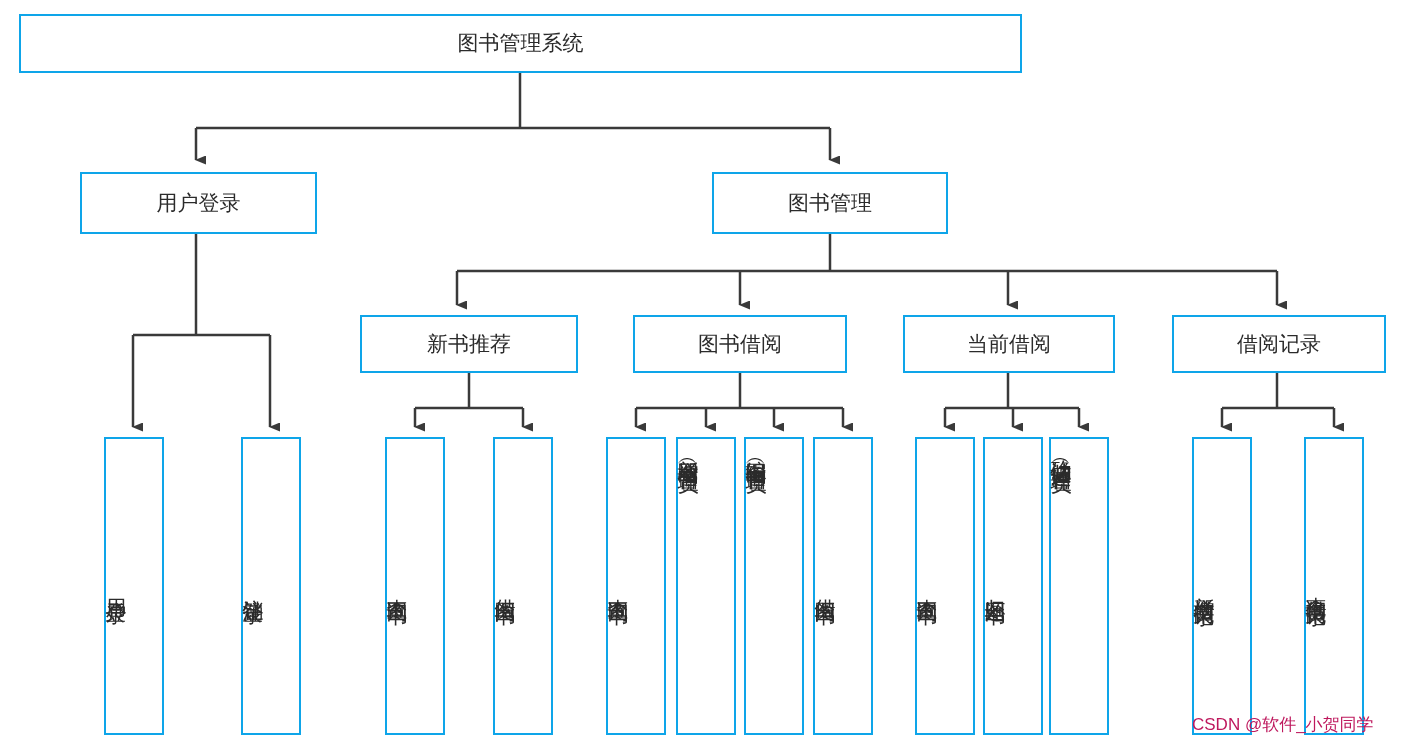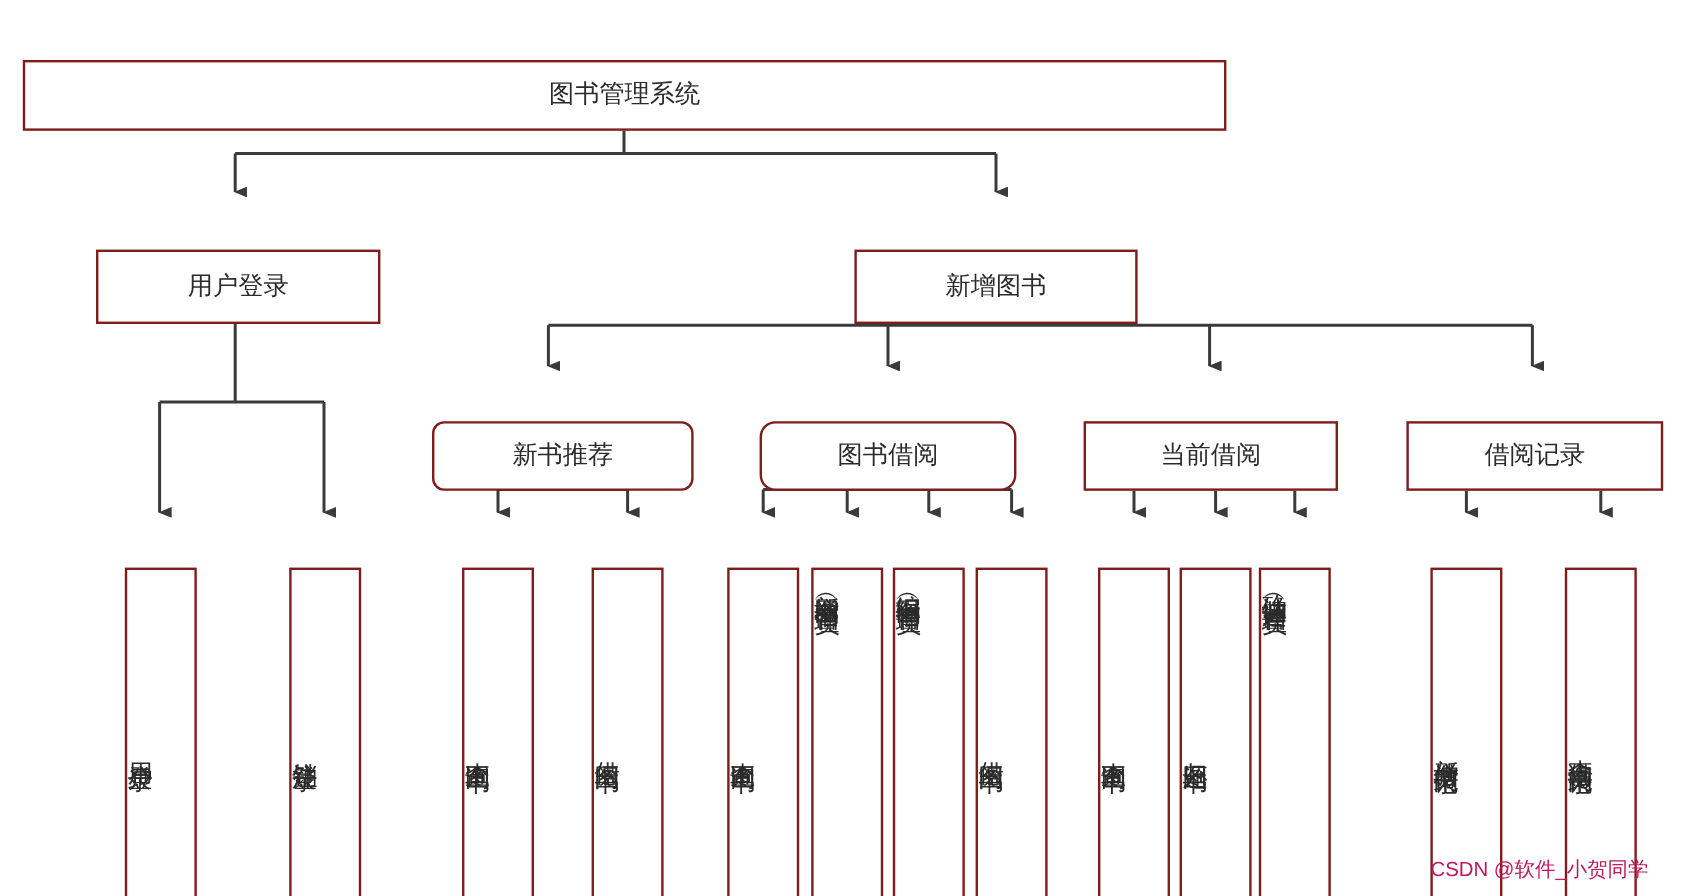--- a/index.html
+++ b/index.html
@@ -23,27 +23,26 @@
     left: 0;
     top: 0;
     width: 1405px;
     height: 747px;
     pointer-events: none;
   }
   .node {
     position: absolute;
     box-sizing: border-box;
     background: #ffffff;
-    border: 2px solid #7f1d1d;
+    border: 2px solid #0ea5e9;
     display: flex;
     align-items: center;
     justify-content: center;
     color: #2b2b2b;
     z-index: 2;
-    margin-top: 36px;
   }
   .node-label {
     display: block;
     text-align: center;
     line-height: 1.18;
     white-space: pre;
   }
   
   .node.horiz .node-label {
     writing-mode: horizontal-tb;
@@ -141,28 +140,28 @@
 
   <div class="node horiz" style="left:19px; top:14px; width:1003px; height:59px;">
     <span class="node-label">图书管理系统</span>
   </div>
 
   <div class="node horiz" style="left:80px; top:172px; width:237px; height:62px;">
     <span class="node-label">用户登录</span>
   </div>
 
   <div class="node horiz" style="left:712px; top:172px; width:236px; height:62px;">
-    <span class="node-label">新增图书</span>
-  </div>
-
-  <div class="node horiz" style="left:360px; top:315px; width:218px; height:58px;border-radius:10px;">
+    <span class="node-label">图书管理</span>
+  </div>
+
+  <div class="node horiz" style="left:360px; top:315px; width:218px; height:58px;">
     <span class="node-label">新书推荐</span>
   </div>
 
-  <div class="node horiz" style="left:633px; top:315px; width:214px; height:58px;border-radius:13px;">
+  <div class="node horiz" style="left:633px; top:315px; width:214px; height:58px;">
     <span class="node-label">图书借阅</span>
   </div>
 
   <div class="node horiz" style="left:1172px; top:315px; width:214px; height:58px;">
     <span class="node-label">借阅记录</span>
   </div>
 
   <div class="node horiz" style="left:903px; top:315px; width:212px; height:58px;">
     <span class="node-label">当前借阅</span>
   </div>

